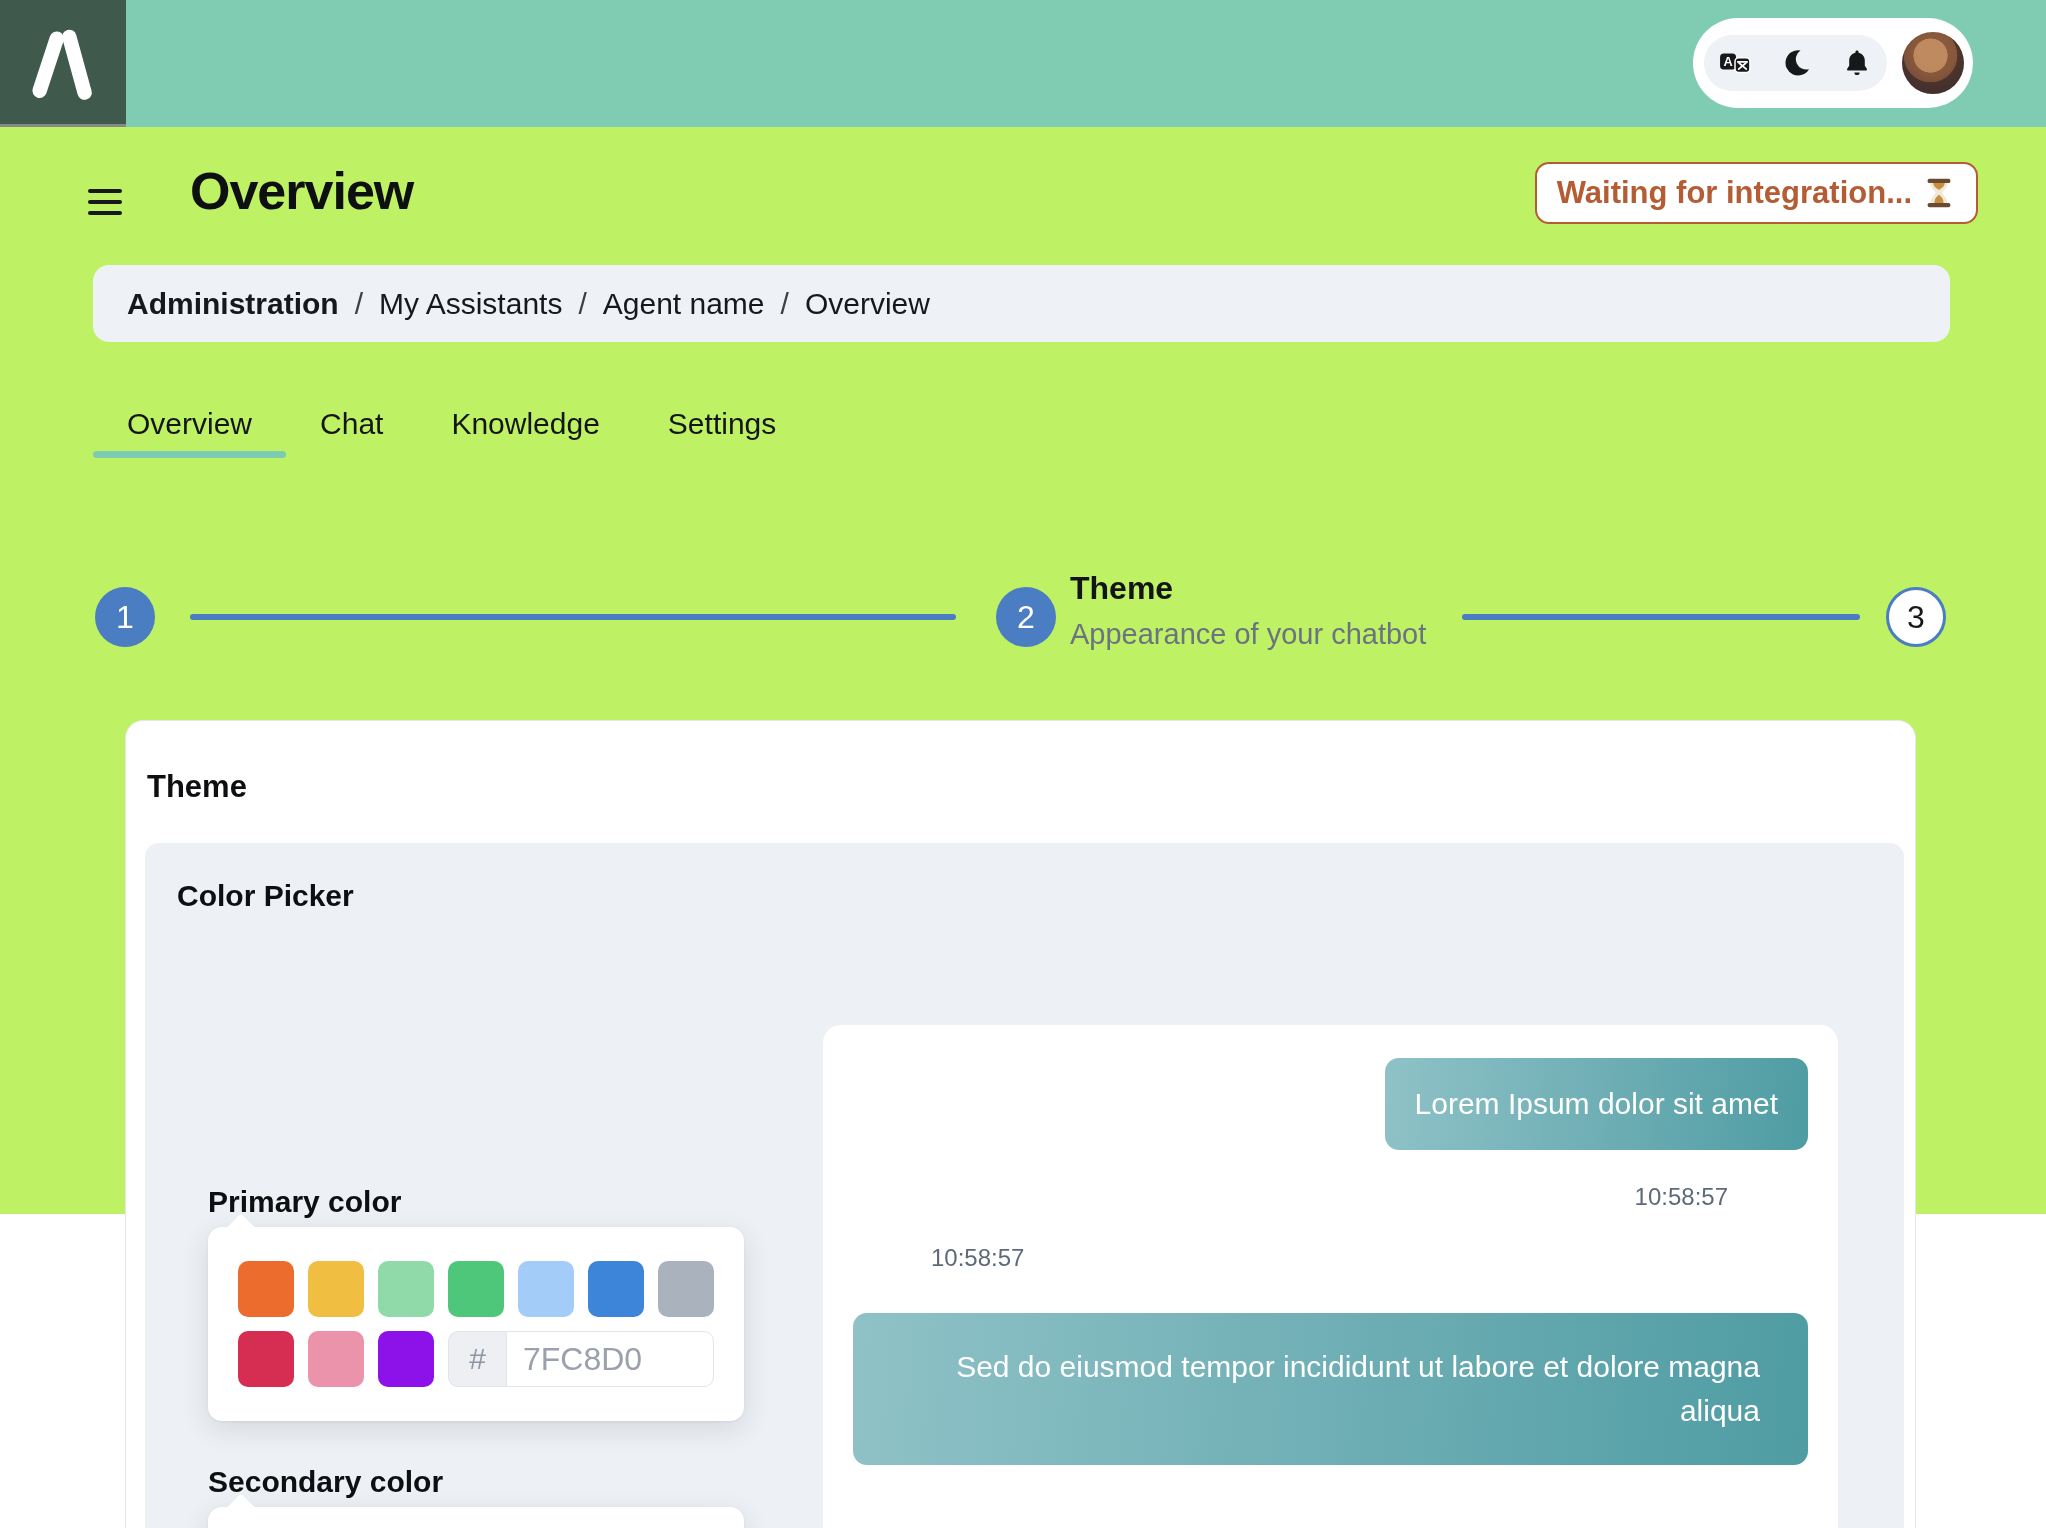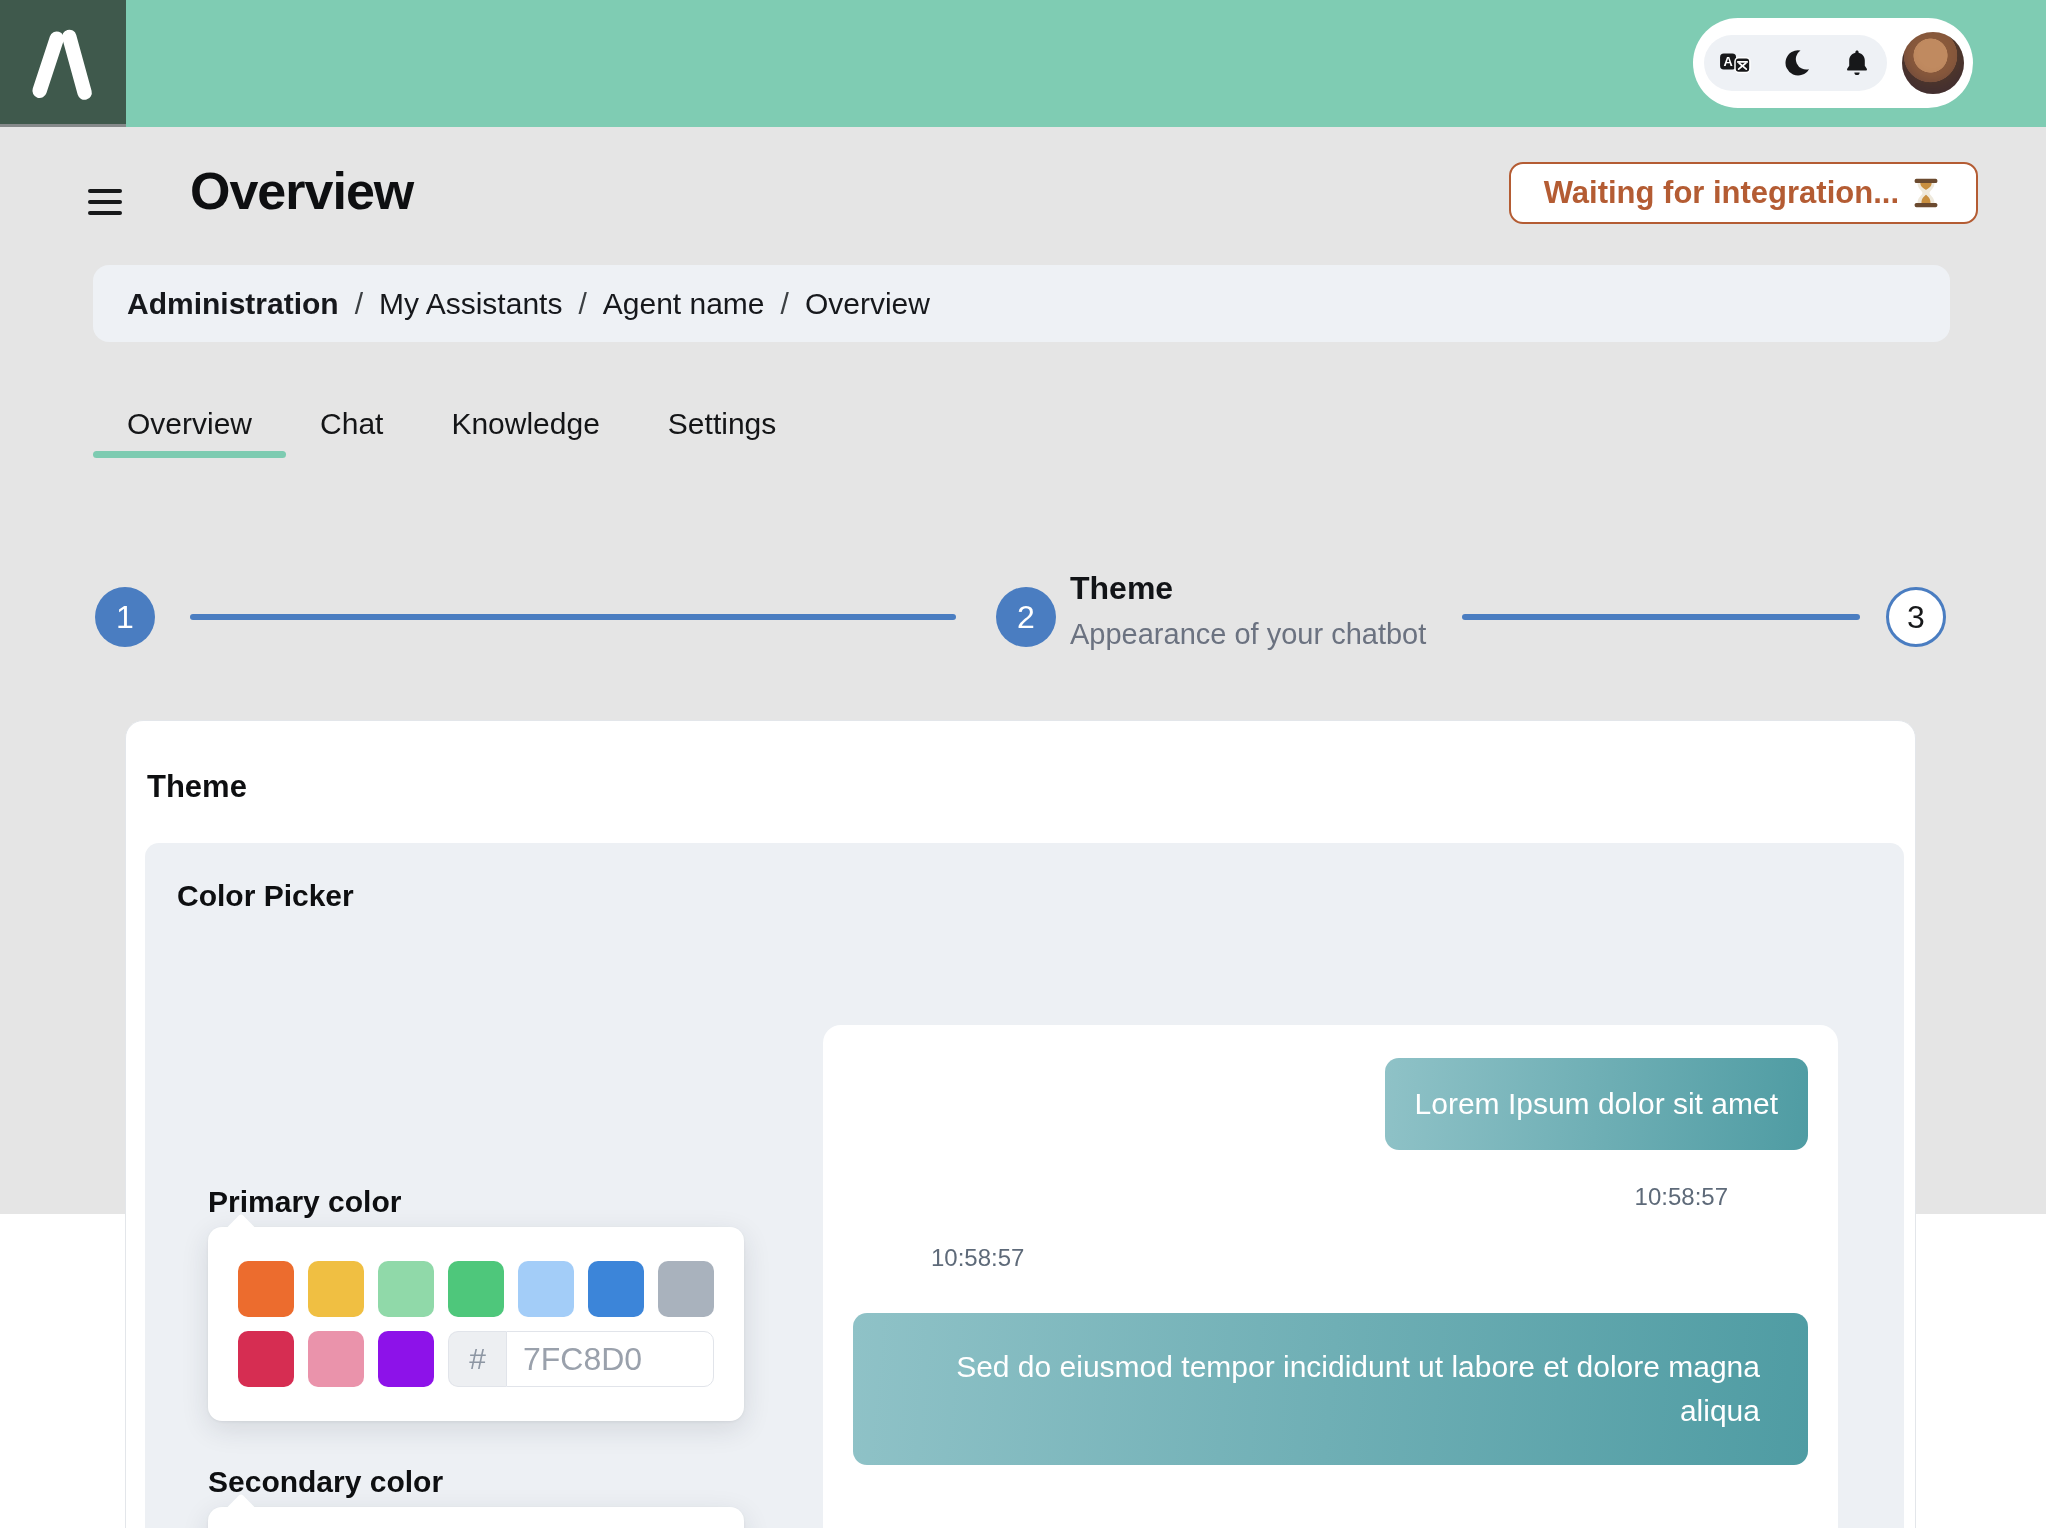--- a/index.html
+++ b/index.html
@@ -14,28 +14,28 @@
   .header-pill { position:absolute; top:18px; right:73px; width:280px; height:90px; background:#fff;
                  border-radius:45px; display:flex; align-items:center; }
   .icon-pill { margin-left:11px; width:183px; height:56px; background:#EEF1F5; border-radius:28px;
                display:flex; align-items:center; justify-content:space-around; }
   .icon-btn { width:32px; height:32px; display:flex; align-items:center; justify-content:center; cursor:pointer; }
   .avatar { width:62px; height:62px; border-radius:50%; margin:0 9px 0 auto;
             background:radial-gradient(circle at 46% 38%, #c08a60 0 33%, #8a5a3c 34% 52%, #52392a 53% 100%);
             box-shadow:inset 0 -10px 14px rgba(40,30,60,.35); }
 
   
-  .main { position:absolute; left:0; top:127px; width:2046px; height:1087px; background:#e5e5e5; }
+  .main { position:absolute; left:0; top:127px; width:2046px; height:1087px; background:#bef264; }
   .hamburger { position:absolute; left:88px; top:62px; width:34px; height:26px; display:flex;
                flex-direction:column; justify-content:space-between; cursor:pointer; }
   .hamburger span { display:block; height:4px; background:#17181a; border-radius:2px; }
   .page-title { position:absolute; left:190px; top:34px; font-size:52px; font-weight:700; letter-spacing:-1px; color:#0e0f11; }
   .status-btn { position:absolute; right:68px; top:35px; height:62px; border:2.5px solid #B45C33; border-radius:14px;
                 background:#fff; color:#B45C33; font-size:31px; font-weight:700; display:flex; align-items:center;
-                gap:10px; padding:0 33px; cursor:pointer; }
+                gap:10px; padding:0 20px; cursor:pointer; }
   .breadcrumb { position:absolute; left:93px; top:138px; width:1857px; height:77px; background:#EEF1F5;
                 border-radius:16px; display:flex; align-items:center; padding:0 34px; font-size:30px; }
   .breadcrumb .crumb { cursor:pointer; }
   .breadcrumb .crumb.first { font-weight:700; }
   .breadcrumb .sep { margin:0 16px; color:#3c4043; }
 
   .tabs { position:absolute; left:93px; top:263px; display:flex; }
   .tab { position:relative; height:68px; padding:0 34px; font-size:30px; color:#141517; display:flex;
          align-items:center; cursor:pointer; }
   .tab.active::after { content:""; position:absolute; left:0; right:0; bottom:0; height:7px;

